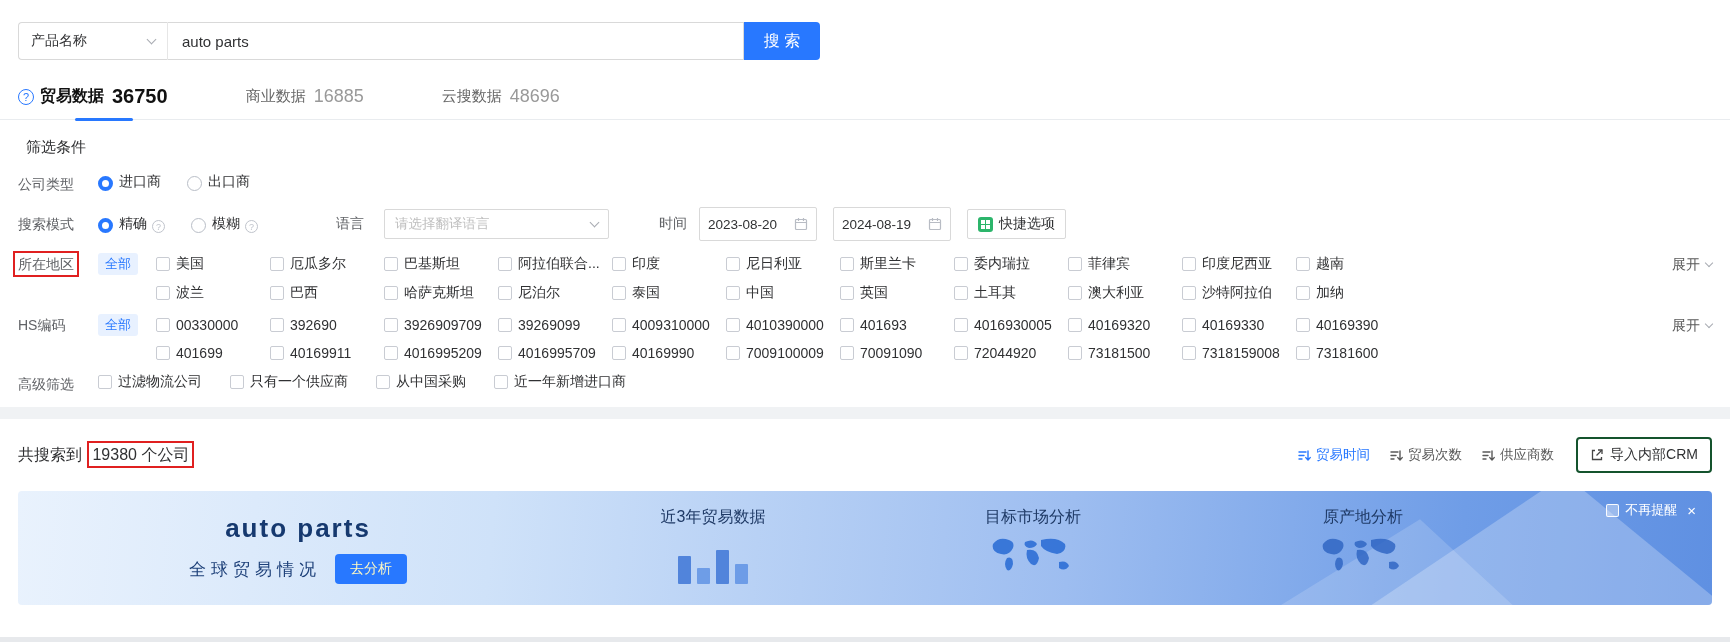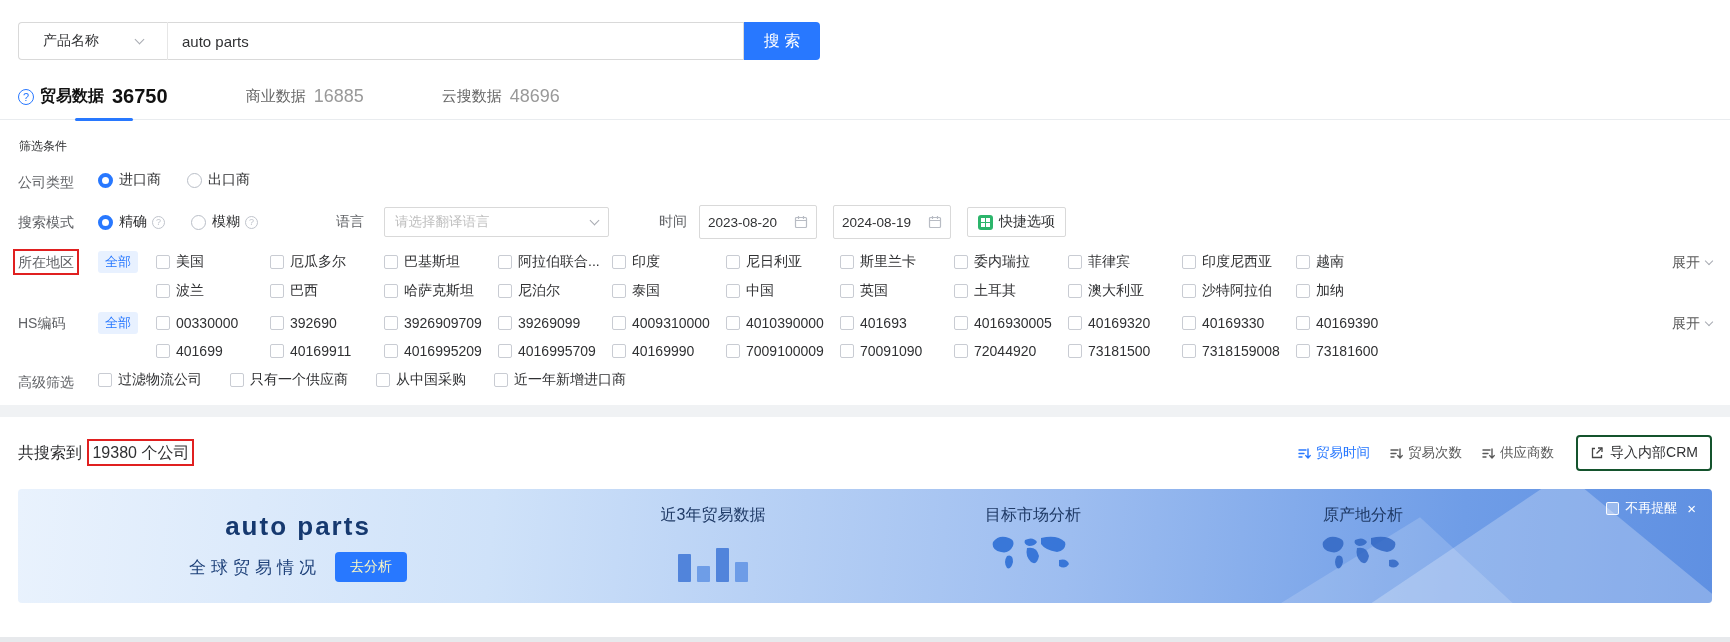--- a/index.html
+++ b/index.html
@@ -3,48 +3,48 @@
 <meta charset="utf-8">
 <style>
 *{margin:0;padding:0;box-sizing:border-box}
 html,body{width:1730px;height:642px}
 body{background:#fff;font-family:"Liberation Sans","DejaVu Sans",sans-serif;font-size:14px;color:#303133;overflow:hidden}
 .page{position:relative;width:1730px;height:642px;background:#fff}
 
 
 .topbar{padding:22px 18px 0}
 .search-group{display:flex;height:38px;width:802px}
-.search-cat{width:150px;border:1px solid #d9d9d9;border-right:1px solid #e6e6e6;border-radius:4px 0 0 4px;display:flex;align-items:center;justify-content:space-between;padding:0 24px;color:#303133;cursor:pointer;background:#fff}
+.search-cat{width:150px;border:1px solid #d9d9d9;border-right:1px solid #e6e6e6;border-radius:4px 0 0 4px;display:flex;align-items:center;justify-content:space-between;padding:0 12px;color:#303133;cursor:pointer;background:#fff}
 .search-input{flex:1;border:1px solid #d9d9d9;border-left:none;padding:0 14px;font-size:15px;color:#303133;outline:none;font-family:inherit}
 .search-btn{width:76px;background:#2878ff;color:#ffffff;border:none;border-radius:0 4px 4px 0;font-size:16px;cursor:pointer;font-family:inherit}
 
 
 .chev{display:inline-block;width:7px;height:7px;border-right:1.5px solid #a8abb2;border-bottom:1.5px solid #a8abb2;transform:rotate(45deg);margin-top:-3px}
 .chev.small{width:6px;height:6px}
 
 
 .tabs{display:flex;align-items:center;padding:0 18px;margin-top:14px;height:46px;border-bottom:1px solid #e9ecef}
 .help-circle{width:16px;height:16px;border:1px solid #2878ff;color:#2878ff;border-radius:50%;font-size:11px;display:inline-flex;align-items:center;justify-content:center;margin-right:6px;cursor:pointer;flex:none}
 .tab{display:flex;align-items:baseline;gap:8px;margin-right:78px;position:relative;height:46px;align-items:center;cursor:pointer}
 .tab .t-label{font-size:15px;color:#666}
 .tab .t-count{font-size:18px;color:#999}
 .tab.active .t-label{color:#111;font-weight:bold;font-size:16px}
 .tab.active .t-count{color:#111;font-weight:bold;font-size:20px}
 .tab.active::after{content:"";position:absolute;left:50%;transform:translateX(-50%);bottom:-1px;width:58px;height:3px;background:#2878ff;border-radius:2px}
 
 
 .filters{padding:0 18px}
-.f-title{font-size:12px;color:#303133;margin:18px 1px 16px}
+.f-title{font-size:15px;color:#303133;margin:18px 8px 16px}
 .f-row{display:flex;align-items:flex-start;margin-bottom:12px;position:relative}
 .f-row.center{align-items:center}
 .f-label{width:80px;flex:none;color:#606266;line-height:22px}
 .annot{outline:2px solid #e02020;outline-offset:3px}
 .annot2{outline:2px solid #e02020;outline-offset:3px}
 
-.radio{display:inline-flex;align-items:center;margin-right:26px;cursor:pointer}
+.radio{display:inline-flex;align-items:flex-end;margin-right:26px;cursor:pointer}
 .r-circle{width:15px;height:15px;border-radius:50%;border:1px solid #b9bec7;background:#fff;margin-right:6px;flex:none}
 .radio.checked .r-circle{border:4.5px solid #2878ff}
 .r-label{color:#303133}
 .info{width:13px;height:13px;border:1px solid #c0c4cc;border-radius:50%;color:#c0c4cc;font-size:9px;display:inline-flex;align-items:center;justify-content:center;margin-left:5px}
 
 .inline-label{color:#606266}
 .lang-label{margin-left:52px}
 .select{width:225px;height:30px;border:1px solid #d9d9d9;border-radius:2px;display:flex;align-items:center;justify-content:space-between;padding:0 10px;margin-left:20px;cursor:pointer;background:#fff}
 .placeholder{color:#bfbfbf;font-size:13.5px}
 .time-label{margin-left:50px}

